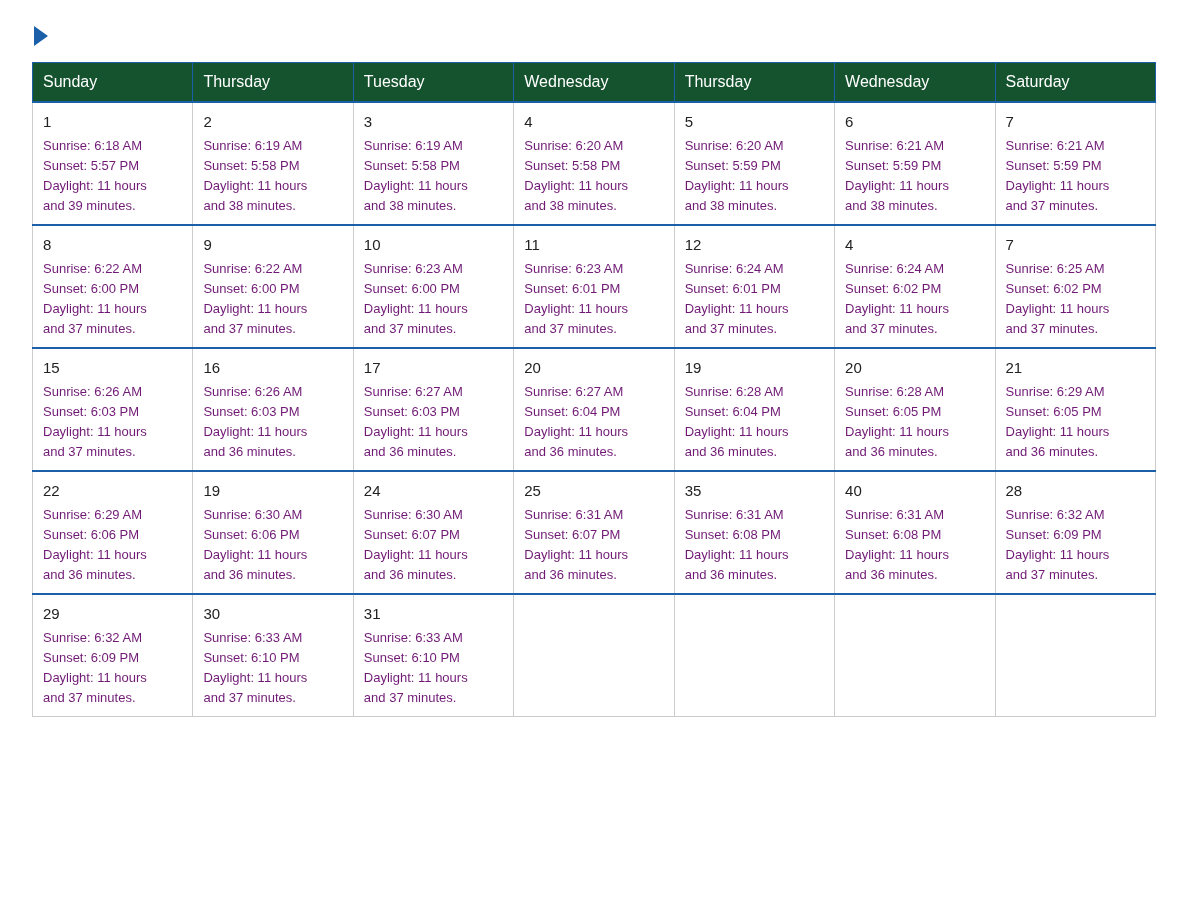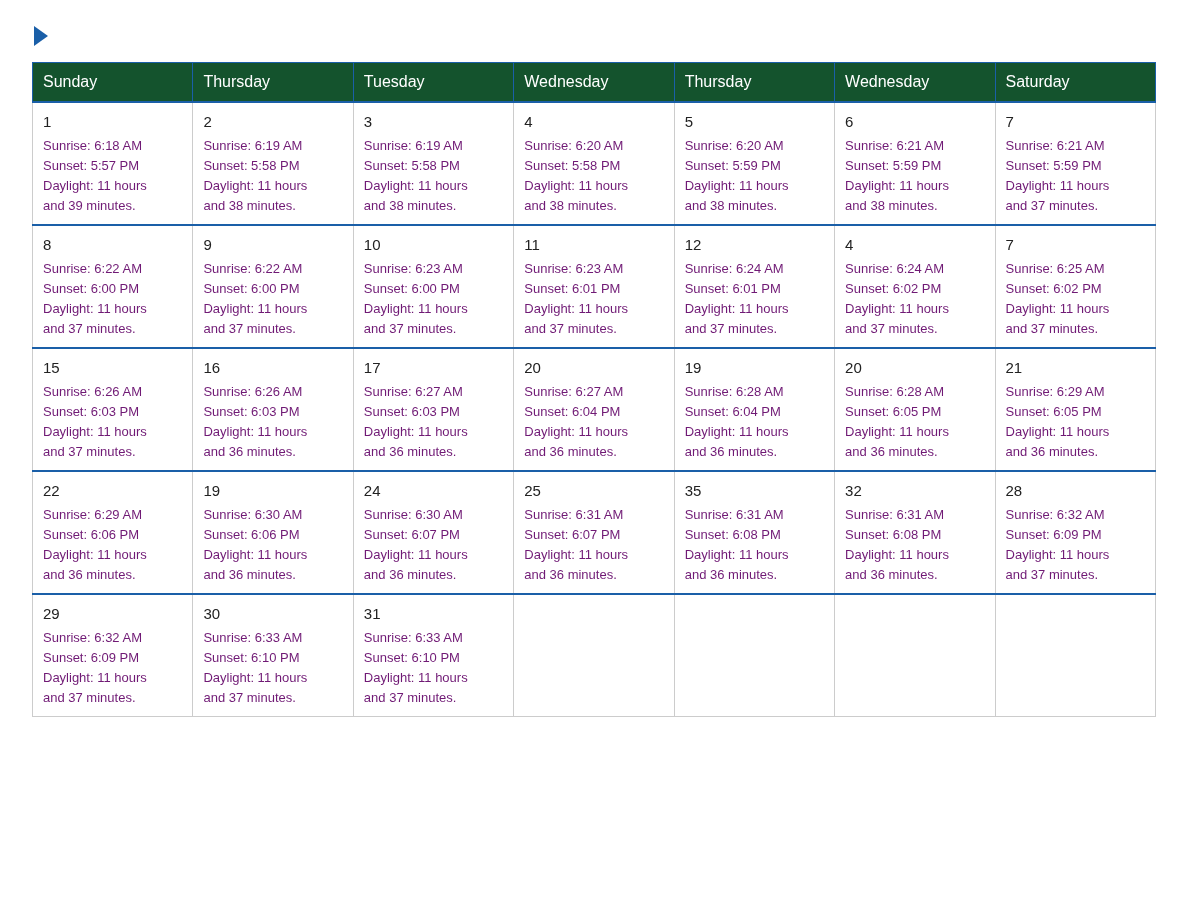--- a/index.html
+++ b/index.html
@@ -236,21 +236,21 @@
       </td>
         <td>
         <span class="day-number">25</span>
         <span class="day-info">Sunrise: 6:31 AM<br>Sunset: 6:07 PM<br>Daylight: 11 hours<br>and 36 minutes.</span>
       </td>
         <td>
         <span class="day-number">35</span>
         <span class="day-info">Sunrise: 6:31 AM<br>Sunset: 6:08 PM<br>Daylight: 11 hours<br>and 36 minutes.</span>
       </td>
         <td>
-        <span class="day-number">32</span>
+        <span class="day-number">40</span>
         <span class="day-info">Sunrise: 6:31 AM<br>Sunset: 6:08 PM<br>Daylight: 11 hours<br>and 36 minutes.</span>
       </td>
         <td>
         <span class="day-number">28</span>
         <span class="day-info">Sunrise: 6:32 AM<br>Sunset: 6:09 PM<br>Daylight: 11 hours<br>and 37 minutes.</span>
       </td>
       </tr>
       <tr class="row-border-top">
         <td>
         <span class="day-number">29</span>

